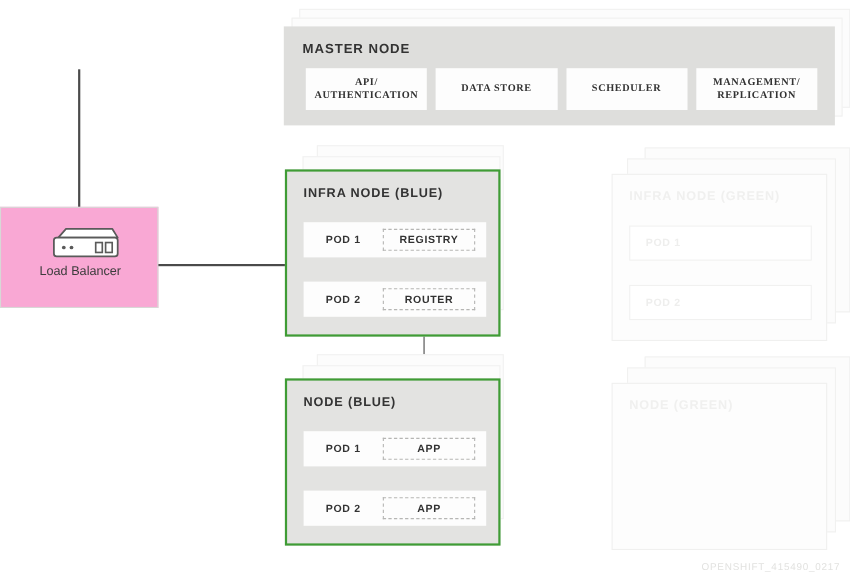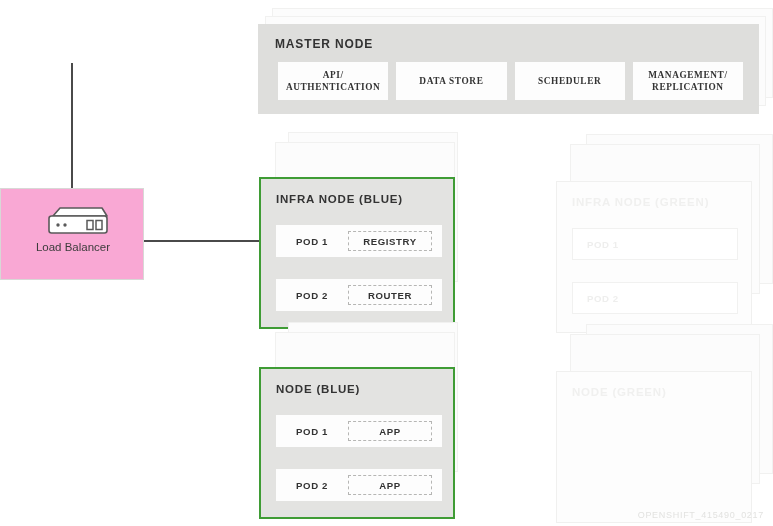--- a/index.html
+++ b/index.html
@@ -58,21 +58,21 @@
   .master-cell{
     flex:1;background:#fdfdfd;
     display:flex;align-items:center;justify-content:center;text-align:center;
     font-size:9.3px;font-weight:bold;color:#333333;letter-spacing:.6px;
     line-height:12px;box-sizing:border-box;
   }
 
   
   .node-panel{
     position:absolute;box-sizing:border-box;
-    background:#e3e3e1;border:2px solid #3f9c35;margin-top:23px;
+    background:#e3e3e1;border:2px solid #3f9c35;
   }
   .node-panel.ghost{
     background:#fdfdfd;border:1px solid #f0f0ef;
   }
   .node-title{
     position:absolute;left:15px;top:14px;
     font-size:11.5px;font-weight:bold;color:#333333;letter-spacing:.8px;
   }
   .node-panel.ghost .node-title{color:#f0f0ef;}
 

